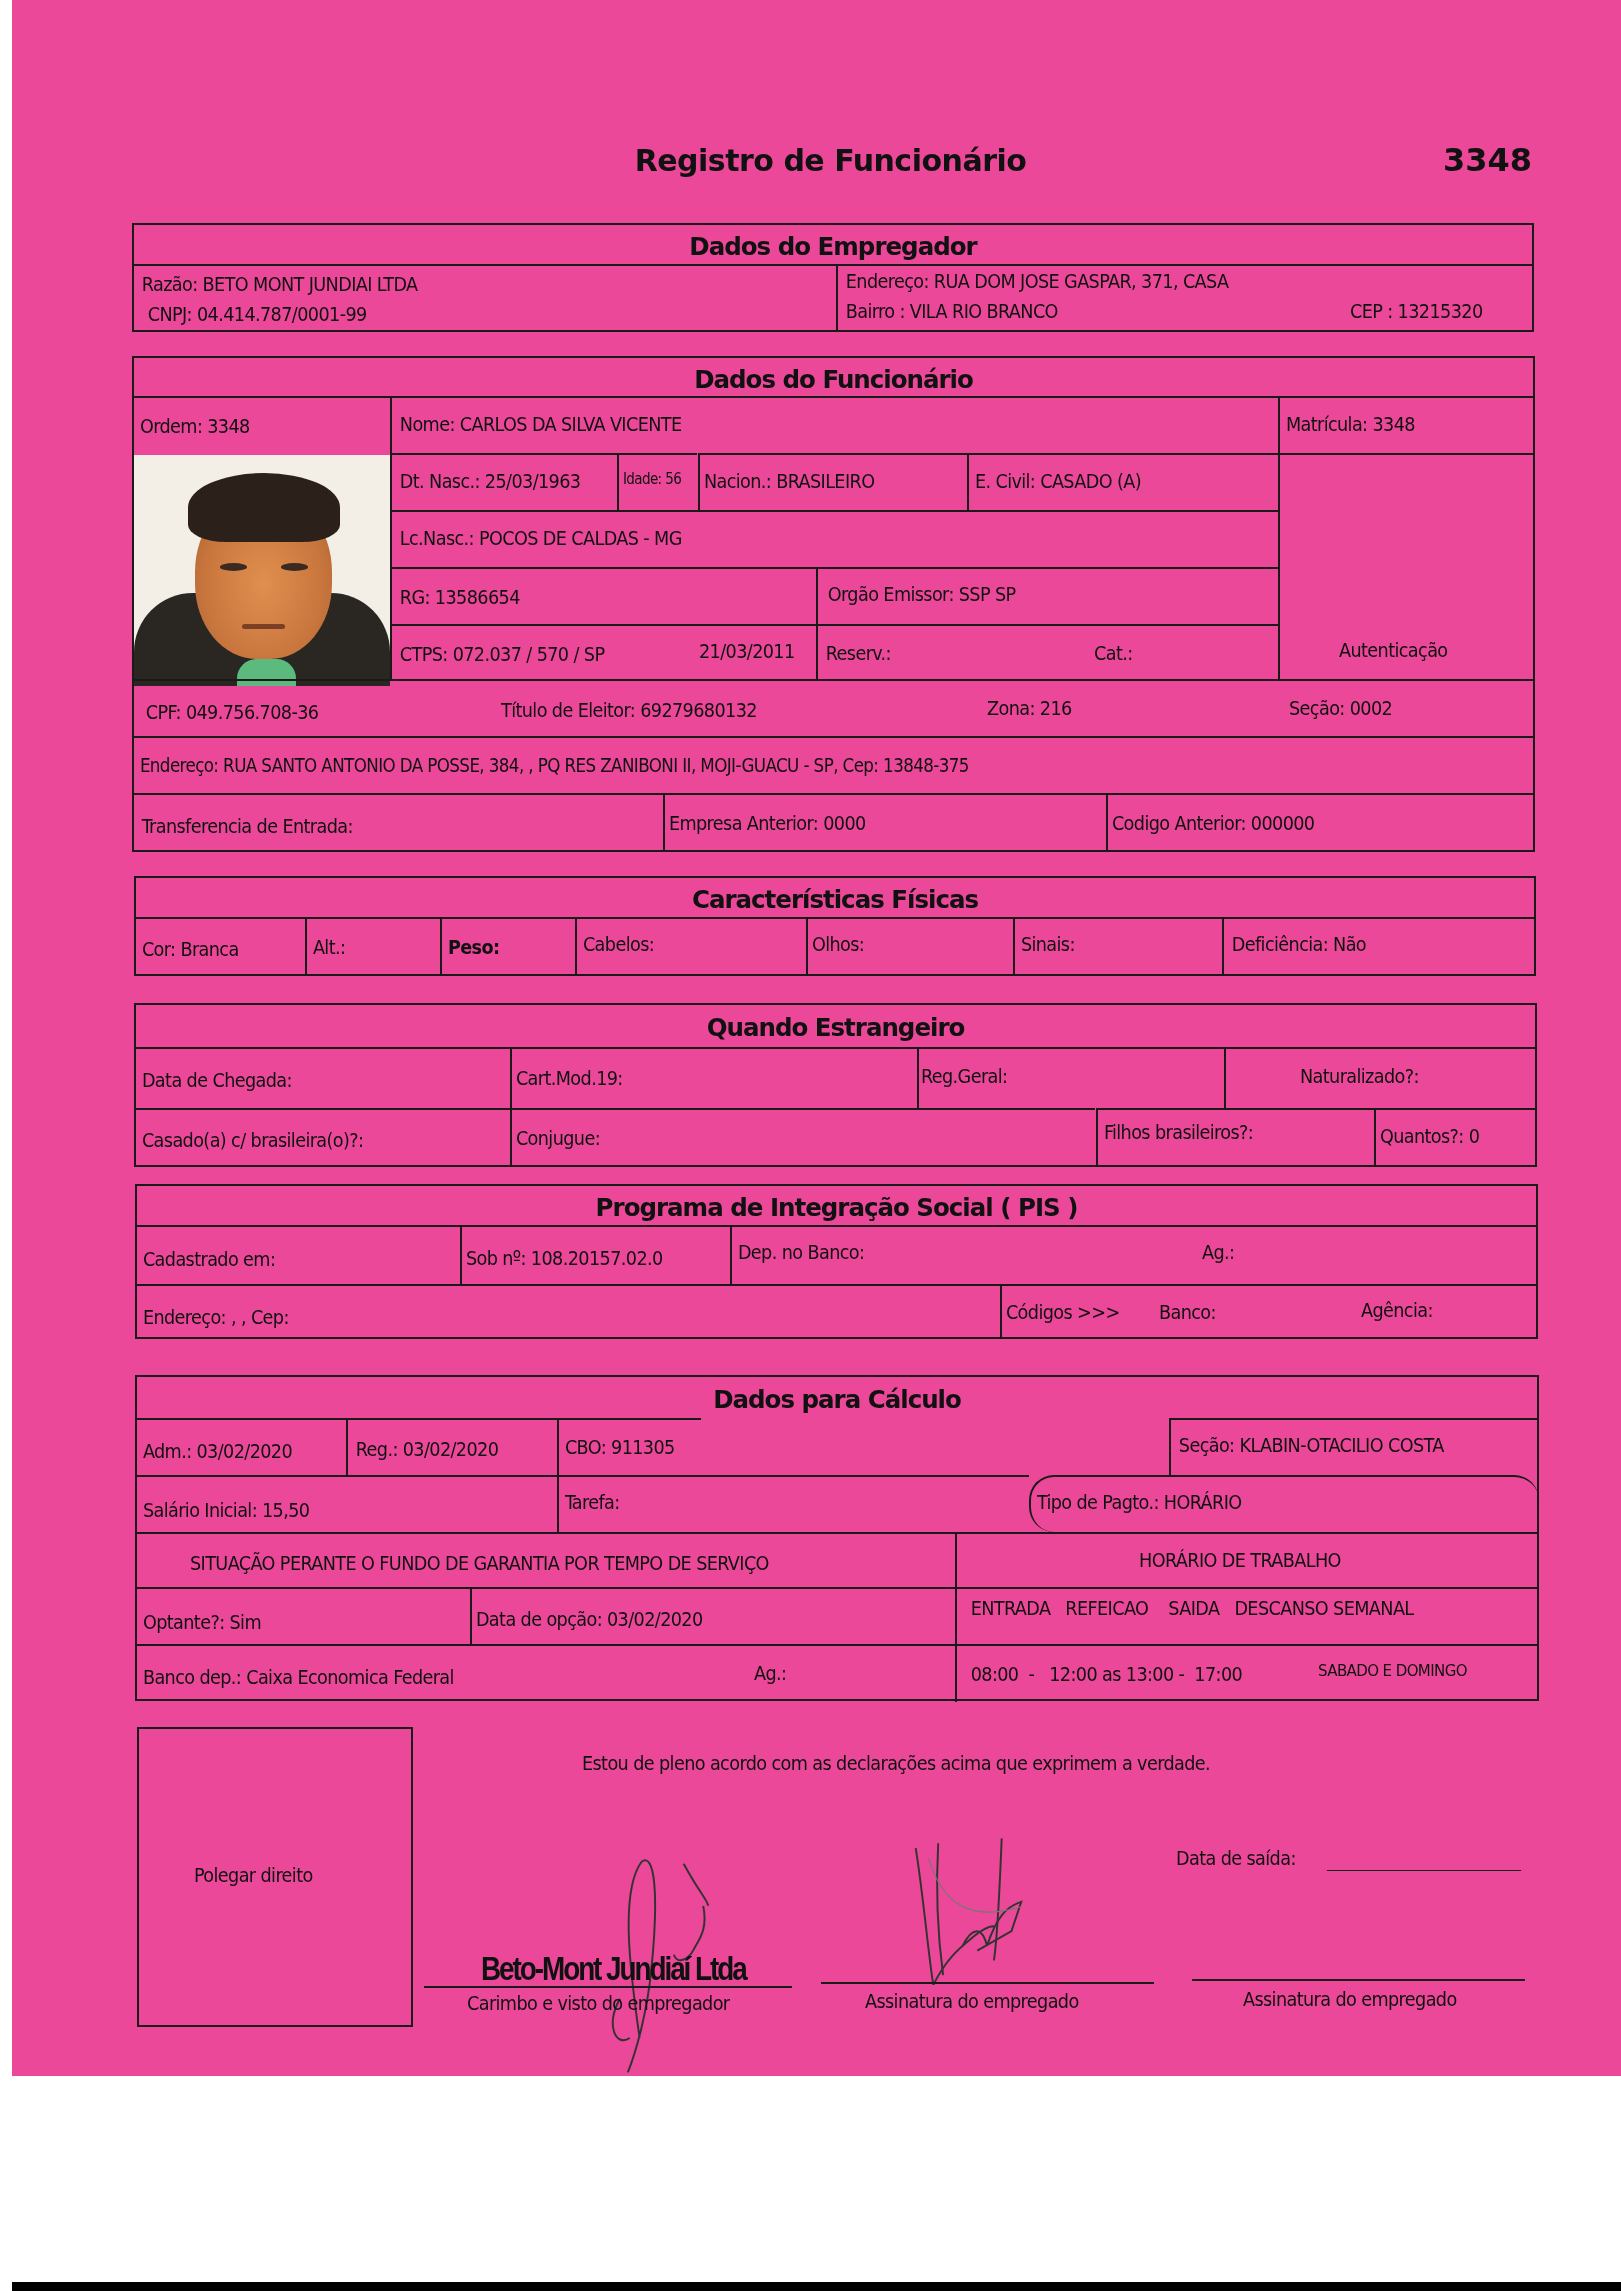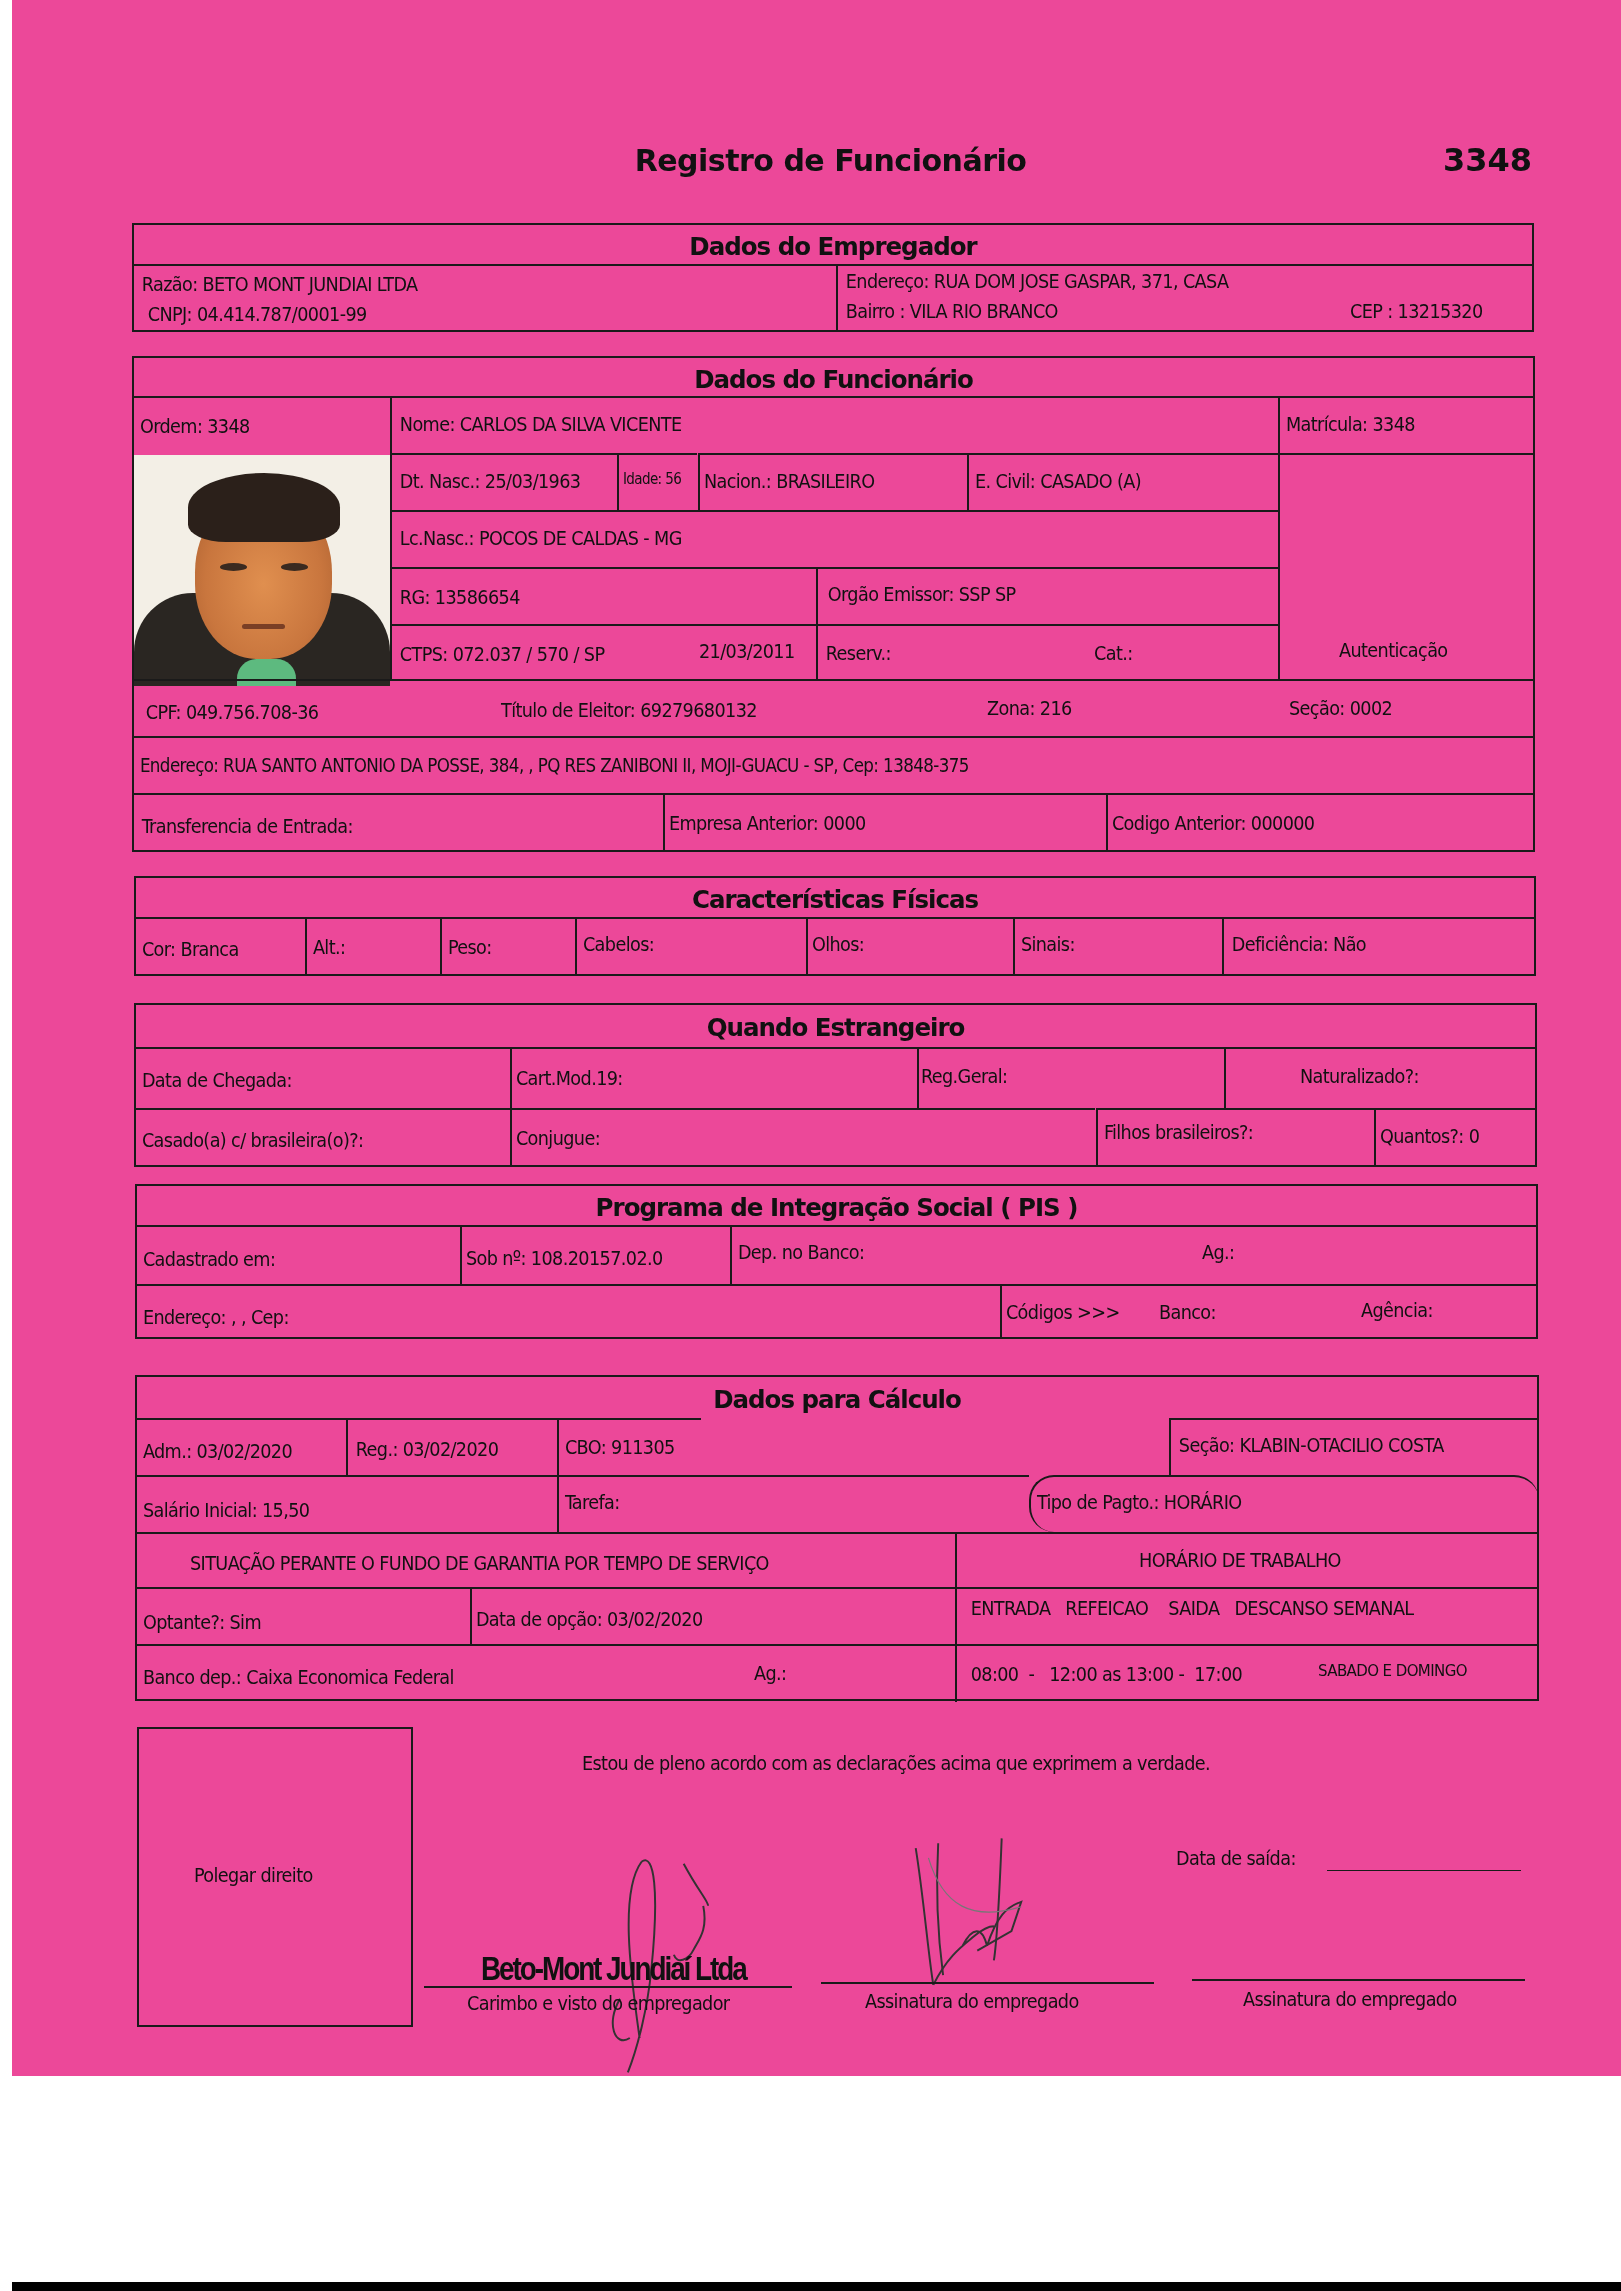--- a/index.html
+++ b/index.html
@@ -135,21 +135,21 @@
 
   <div class="box" style="left:122px;top:876px;width:1402px;height:100px;">
     <div class="hdr" style="top:6.9px;">Características Físicas</div>
     <div class="cell bt" style="left:0;top:39px;width:169px;height:59px;">
       <div class="t" style="left:5.9px;top:18.6px;">Cor: Branca</div>
     </div>
     <div class="cell bt bl" style="left:169px;top:39px;width:135px;height:59px;">
       <div class="t" style="left:5.9px;top:16.7px;">Alt.:</div>
     </div>
     <div class="cell bt bl" style="left:304px;top:39px;width:135px;height:59px;">
-      <div class="t" style="left:5.9px;top:16.7px;">Peso:</div>
+      <div class="t" style="left:5.9px;top:16.7px;font-weight:bold;">Peso:</div>
     </div>
     <div class="cell bt bl" style="left:439px;top:39px;width:231px;height:59px;">
       <div class="t" style="left:5.9px;top:13.7px;">Cabelos:</div>
     </div>
     <div class="cell bt bl" style="left:670px;top:39px;width:207px;height:59px;">
       <div class="t" style="left:3.9px;top:13.7px;">Olhos:</div>
     </div>
     <div class="cell bt bl" style="left:877px;top:39px;width:209px;height:59px;">
       <div class="t" style="left:5.9px;top:13.7px;">Sinais:</div>
     </div>

